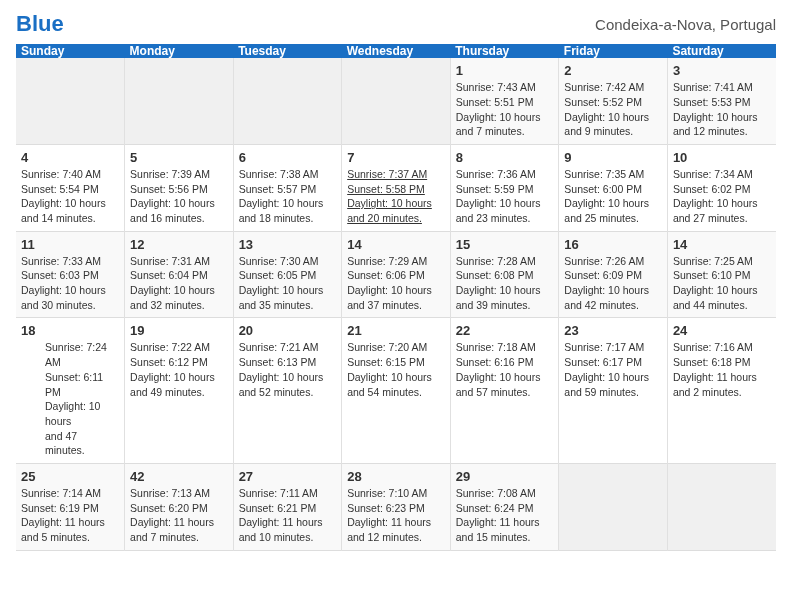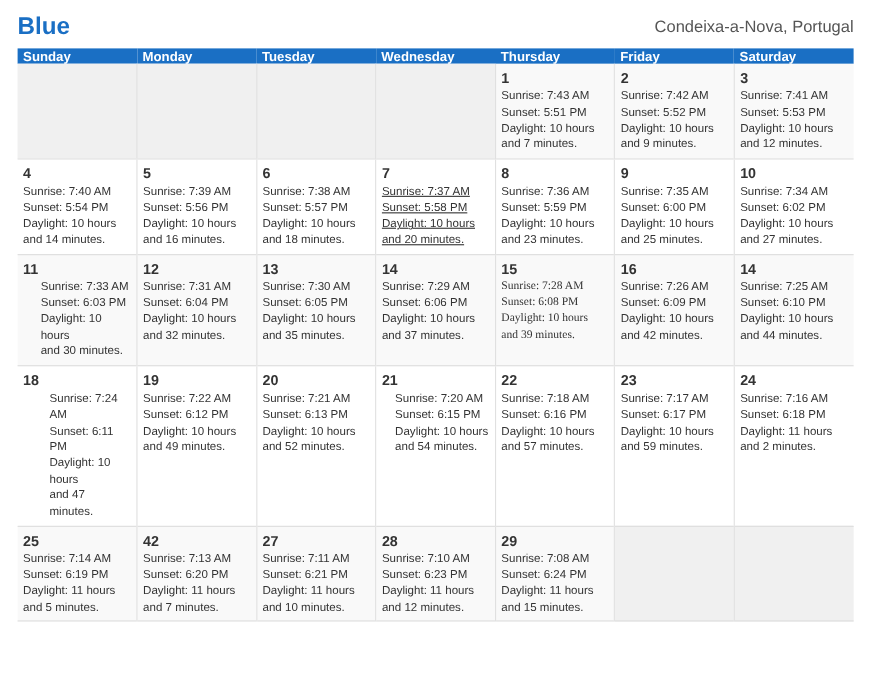--- a/index.html
+++ b/index.html
@@ -184,21 +184,21 @@
           <span class="day-number">10</span>
           <div class="day-info" style="white-space: pre-line;">Sunrise: 7:34 AM
 Sunset: 6:02 PM
 Daylight: 10 hours
 and 27 minutes.</div>
         </td>
       </tr>
       <tr class="week-row">
         <td>
           <span class="day-number">11</span>
-          <div class="day-info" style="white-space: pre-line; margin-left: 16px;">Sunrise: 7:33 AM
+          <div class="day-info" style="white-space: pre-line;">Sunrise: 7:33 AM
 Sunset: 6:03 PM
 Daylight: 10 hours
 and 30 minutes.</div>
         </td>
         <td>
           <span class="day-number">12</span>
           <div class="day-info" style="white-space: pre-line;">Sunrise: 7:31 AM
 Sunset: 6:04 PM
 Daylight: 10 hours
 and 32 minutes.</div>
@@ -212,21 +212,21 @@
         </td>
         <td>
           <span class="day-number">14</span>
           <div class="day-info" style="white-space: pre-line;">Sunrise: 7:29 AM
 Sunset: 6:06 PM
 Daylight: 10 hours
 and 37 minutes.</div>
         </td>
         <td>
           <span class="day-number">15</span>
-          <div class="day-info" style="white-space: pre-line; font-family: Liberation Serif, serif;">Sunrise: 7:28 AM
+          <div class="day-info" style="white-space: pre-line;">Sunrise: 7:28 AM
 Sunset: 6:08 PM
 Daylight: 10 hours
 and 39 minutes.</div>
         </td>
         <td>
           <span class="day-number">16</span>
           <div class="day-info" style="white-space: pre-line;">Sunrise: 7:26 AM
 Sunset: 6:09 PM
 Daylight: 10 hours
 and 42 minutes.</div>
@@ -256,21 +256,21 @@
         </td>
         <td>
           <span class="day-number">20</span>
           <div class="day-info" style="white-space: pre-line;">Sunrise: 7:21 AM
 Sunset: 6:13 PM
 Daylight: 10 hours
 and 52 minutes.</div>
         </td>
         <td>
           <span class="day-number">21</span>
-          <div class="day-info" style="white-space: pre-line; margin-left: 12px;">Sunrise: 7:20 AM
+          <div class="day-info" style="white-space: pre-line;">Sunrise: 7:20 AM
 Sunset: 6:15 PM
 Daylight: 10 hours
 and 54 minutes.</div>
         </td>
         <td>
           <span class="day-number">22</span>
           <div class="day-info" style="white-space: pre-line;">Sunrise: 7:18 AM
 Sunset: 6:16 PM
 Daylight: 10 hours
 and 57 minutes.</div>

